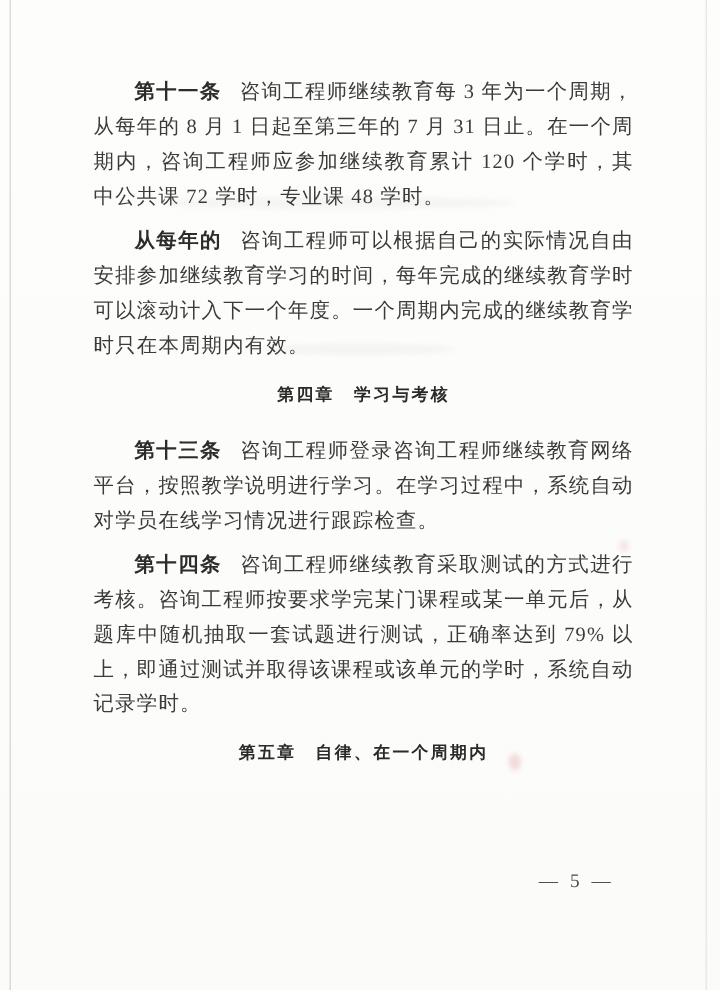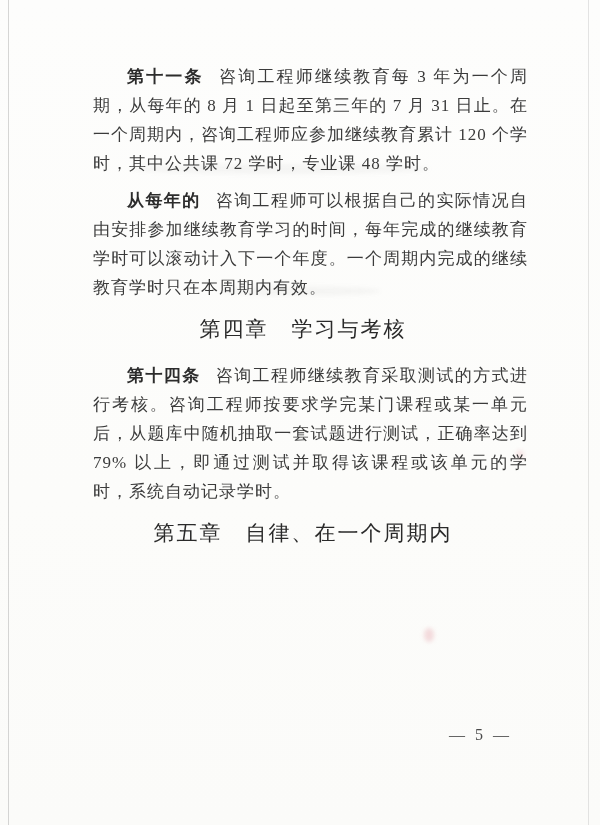--- a/index.html
+++ b/index.html
@@ -32,34 +32,34 @@
     position: absolute;
     left: 78px; right: 72px; top: 62px;
     color: #3b3b3b;
     font-size: 17px;
     line-height: 29px;
     text-align: justify;
     text-justify: inter-character;
     letter-spacing: 1px;
   }
   p.article {
-    margin: 0 0 8px 15px;
+    margin: 0 0 8px 0;
     text-indent: 2em;
   }
   .term {
     font-family: "Liberation Sans", "DejaVu Sans", sans-serif;
     font-weight: bold;
     color: #2c2c2c;
     margin-right: 0.9em;
   }
   h2.chapter {
     font-family: "Liberation Sans", "DejaVu Sans", sans-serif;
-    font-weight: normal;
+    font-weight: bold;
     color: #2a2a2a;
-    font-size: 21px;
+    font-size: 14px;
     line-height: 29px;
     text-align: center;
     letter-spacing: 2px;
     margin: 12px 0 18px 0;
     text-indent: 0;
   }
   .page-number {
     position: absolute;
     top: 726px; right: 88px;
     font-size: 16px;
@@ -79,20 +79,21 @@
   <div class="scan-smudge smudge-4"></div>
 
   <main class="text-column">
 
     <p class="article"><span class="term">第十一条</span><span>咨询工程师继续教育每 3 年为一个周期，从每年的 8 月 1 日起至第三年的 7 月 31 日止。在一个周期内，咨询工程师应参加继续教育累计 120 个学时，其中公共课 72 学时，专业课 48 学时。</span></p>
 
     <p class="article"><span class="term">从每年的</span><span>咨询工程师可以根据自己的实际情况自由安排参加继续教育学习的时间，每年完成的继续教育学时可以滚动计入下一个年度。一个周期内完成的继续教育学时只在本周期内有效。</span></p>
 
     <h2 class="chapter">第四章　学习与考核</h2>
 
+    <p class="article"><span class="term">第十三条</span><span>咨询工程师登录咨询工程师继续教育网络平台，按照教学说明进行学习。在学习过程中，系统自动对学员在线学习情况进行跟踪检查。</span></p>
 
     <p class="article"><span class="term">第十四条</span><span>咨询工程师继续教育采取测试的方式进行考核。咨询工程师按要求学完某门课程或某一单元后，从题库中随机抽取一套试题进行测试，正确率达到 79% 以上，即通过测试并取得该课程或该单元的学时，系统自动记录学时。</span></p>
 
     <h2 class="chapter">第五章　自律、在一个周期内</h2>
 
 
   </main>
 
   <div class="page-number">— 5 —</div>
 </div>

